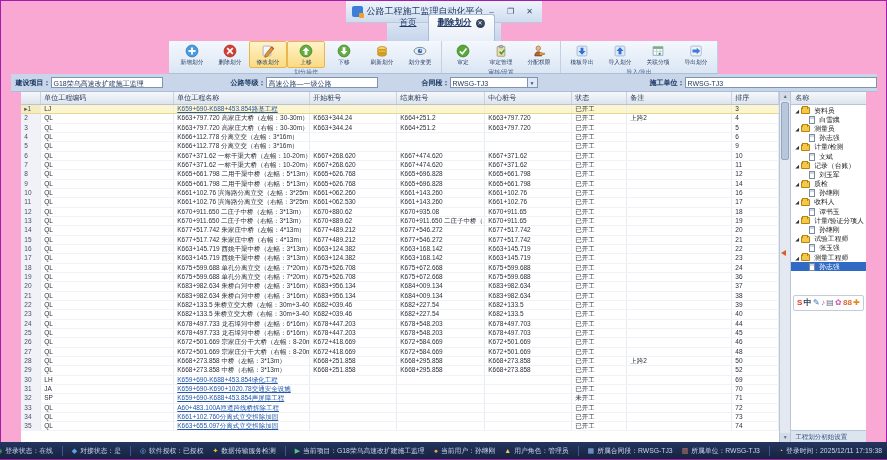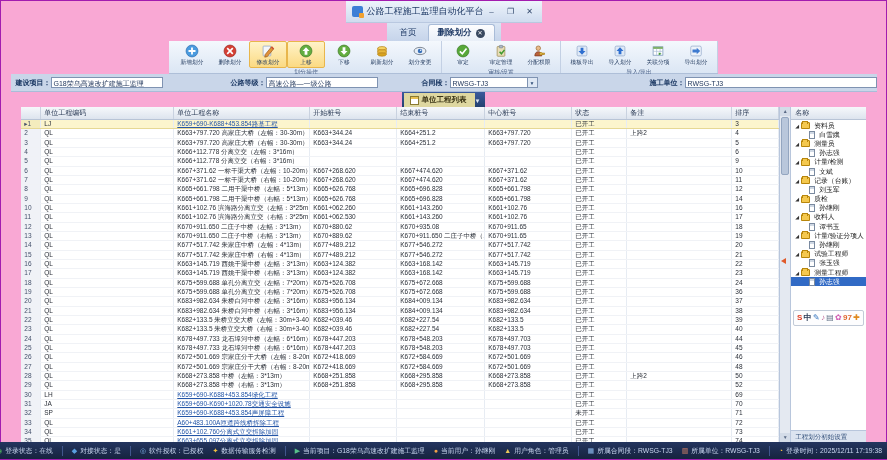--- a/index.html
+++ b/index.html
@@ -10,21 +10,21 @@
   .titlebar{height:21px;background:linear-gradient(#eef4fb,#cfdcef);display:flex;align-items:center;
             padding:0 4px;border-bottom:1px solid #b9c8e0;flex:none;}
   .appicon{width:11px;height:11px;margin:0 4px 0 2px;background:#3d7fd6;border-radius:2px;position:relative;flex:none;}
   .appicon::after{content:"";position:absolute;right:-1px;bottom:-1px;width:5px;height:5px;background:#f0a030;border-radius:1px;}
   .apptitle{font-size:9px;color:#1f3a66;}
   .wincontrols{margin-left:auto;display:flex;gap:3px;}
   .wbtn{width:16px;height:13px;font-size:8px;line-height:13px;text-align:center;color:#344a6e;cursor:default;}
   
   .tabrow{height:18px;background:linear-gradient(#d9e4f3,#c6d4ea);display:flex;align-items:flex-end;
           padding:0 4px;flex:none;}
-  .rtab{font-size:8.5px;color:#1f3a66;padding:2px 9px 2px 9px;margin-right:2px;}
+  .rtab{font-size:8.5px;color:#1f3a66;padding:2px 9px 12px 9px;margin-right:2px;text-decoration:underline;}
   .rtab.active{background:linear-gradient(#fdfdfe,#e9eff8);border:1px solid #a9bcd8;border-bottom:none;
                border-radius:3px 3px 0 0;font-weight:bold;display:flex;align-items:center;gap:4px;}
   .closebadge{width:9px;height:9px;border-radius:50%;background:#39485f;color:#fff;font-size:6px;line-height:9px;
               text-align:center;font-weight:bold;}
   .menulinks{margin-left:auto;display:flex;gap:10px;padding:0 8px 3px 0;}
   .mlink{font-size:8px;color:#1f3a66;}
   
   .ribbon{height:32px;background:linear-gradient(#f4f8fd,#dbe6f4);border-bottom:1px solid #aebfd8;
           display:flex;flex:none;padding-left:2px;}
   .rgroup{display:flex;flex-direction:column;border-right:1px solid #c3d0e4;padding:0 2px;}
@@ -292,27 +292,20 @@
       <span class="fcombo">
         <span class="fbox" style="width: 78px;">RWSG-TJ3</span>
         <span class="fcaret">▼</span>
       </span>
       <span class="flabel" style="margin-left: 112px;">施工单位：</span>
       <span class="fcombo">
         <span class="fbox" style="width: 192px;">RWSG-TJ3</span>
       </span>
     </div>
 
-  <div class="tabstrip">
-    <div class="gridtab">
-      <span class="gtabicon"></span>
-      <span>单位工程列表</span>
-    </div>
-    <div class="stripcaret">▼</div>
-  </div>
 
   <div class="content">
     <div class="grid">
       <div class="ghead" id="ghead">
           <div class="hcell" style="width: 20px;"></div>
           <div class="hcell" style="width: 133px;">单位工程编码</div>
           <div class="hcell" style="width: 136px;">单位工程名称</div>
           <div class="hcell" style="width: 87px;">开始桩号</div>
           <div class="hcell" style="width: 88px;">结束桩号</div>
           <div class="hcell" style="width: 87px;">中心桩号</div>
@@ -799,21 +792,21 @@
             <span class="tlabel">孙志强</span>
           </div>
         </div>
       <div class="imebar" id="imebar">
           <span class="imeicon" style="color: rgb(224, 58, 30);">S</span>
           <span class="imeicon" style="color: rgb(42, 58, 85);">中</span>
           <span class="imeicon" style="color: rgb(58, 120, 192);">✎</span>
           <span class="imeicon" style="color: rgb(192, 106, 154);">♪</span>
           <span class="imeicon" style="color: rgb(90, 106, 128);">▤</span>
           <span class="imeicon" style="color: rgb(208, 90, 176);">✿</span>
-          <span class="imeicon" style="color: rgb(224, 106, 48);">97</span>
+          <span class="imeicon" style="color: rgb(224, 106, 48);">88</span>
           <span class="imeicon" style="color: rgb(224, 138, 32);">✚</span>
         </div>
       <div class="panelfill"></div>
       <div class="panelfooter">工程划分初始设置</div>
     </div>
   </div>
 
   <div class="taskbar" id="taskbar">
       <span class="titem">
         <span class="ticon" style="color: rgb(87, 208, 96);">◉</span>

